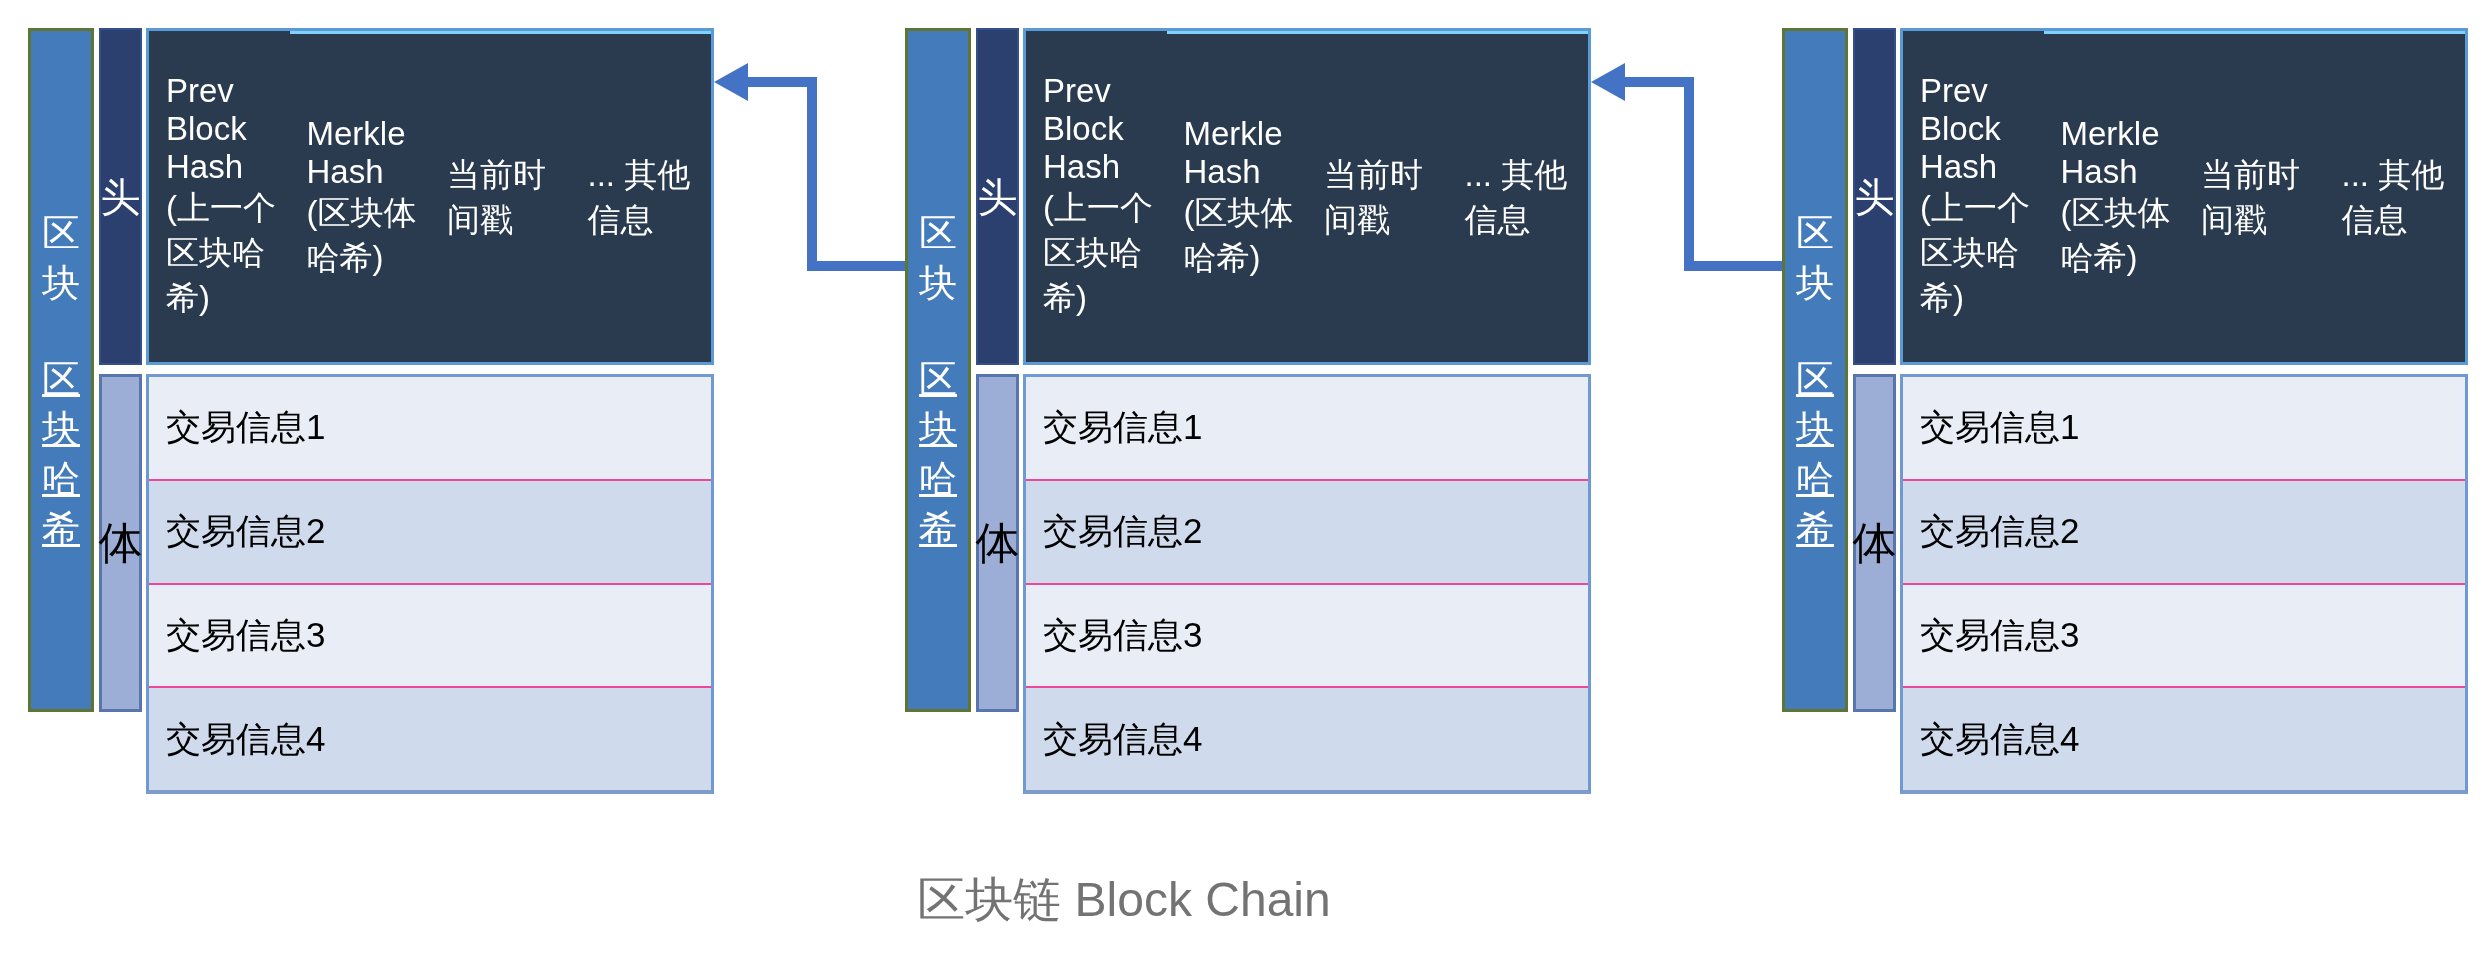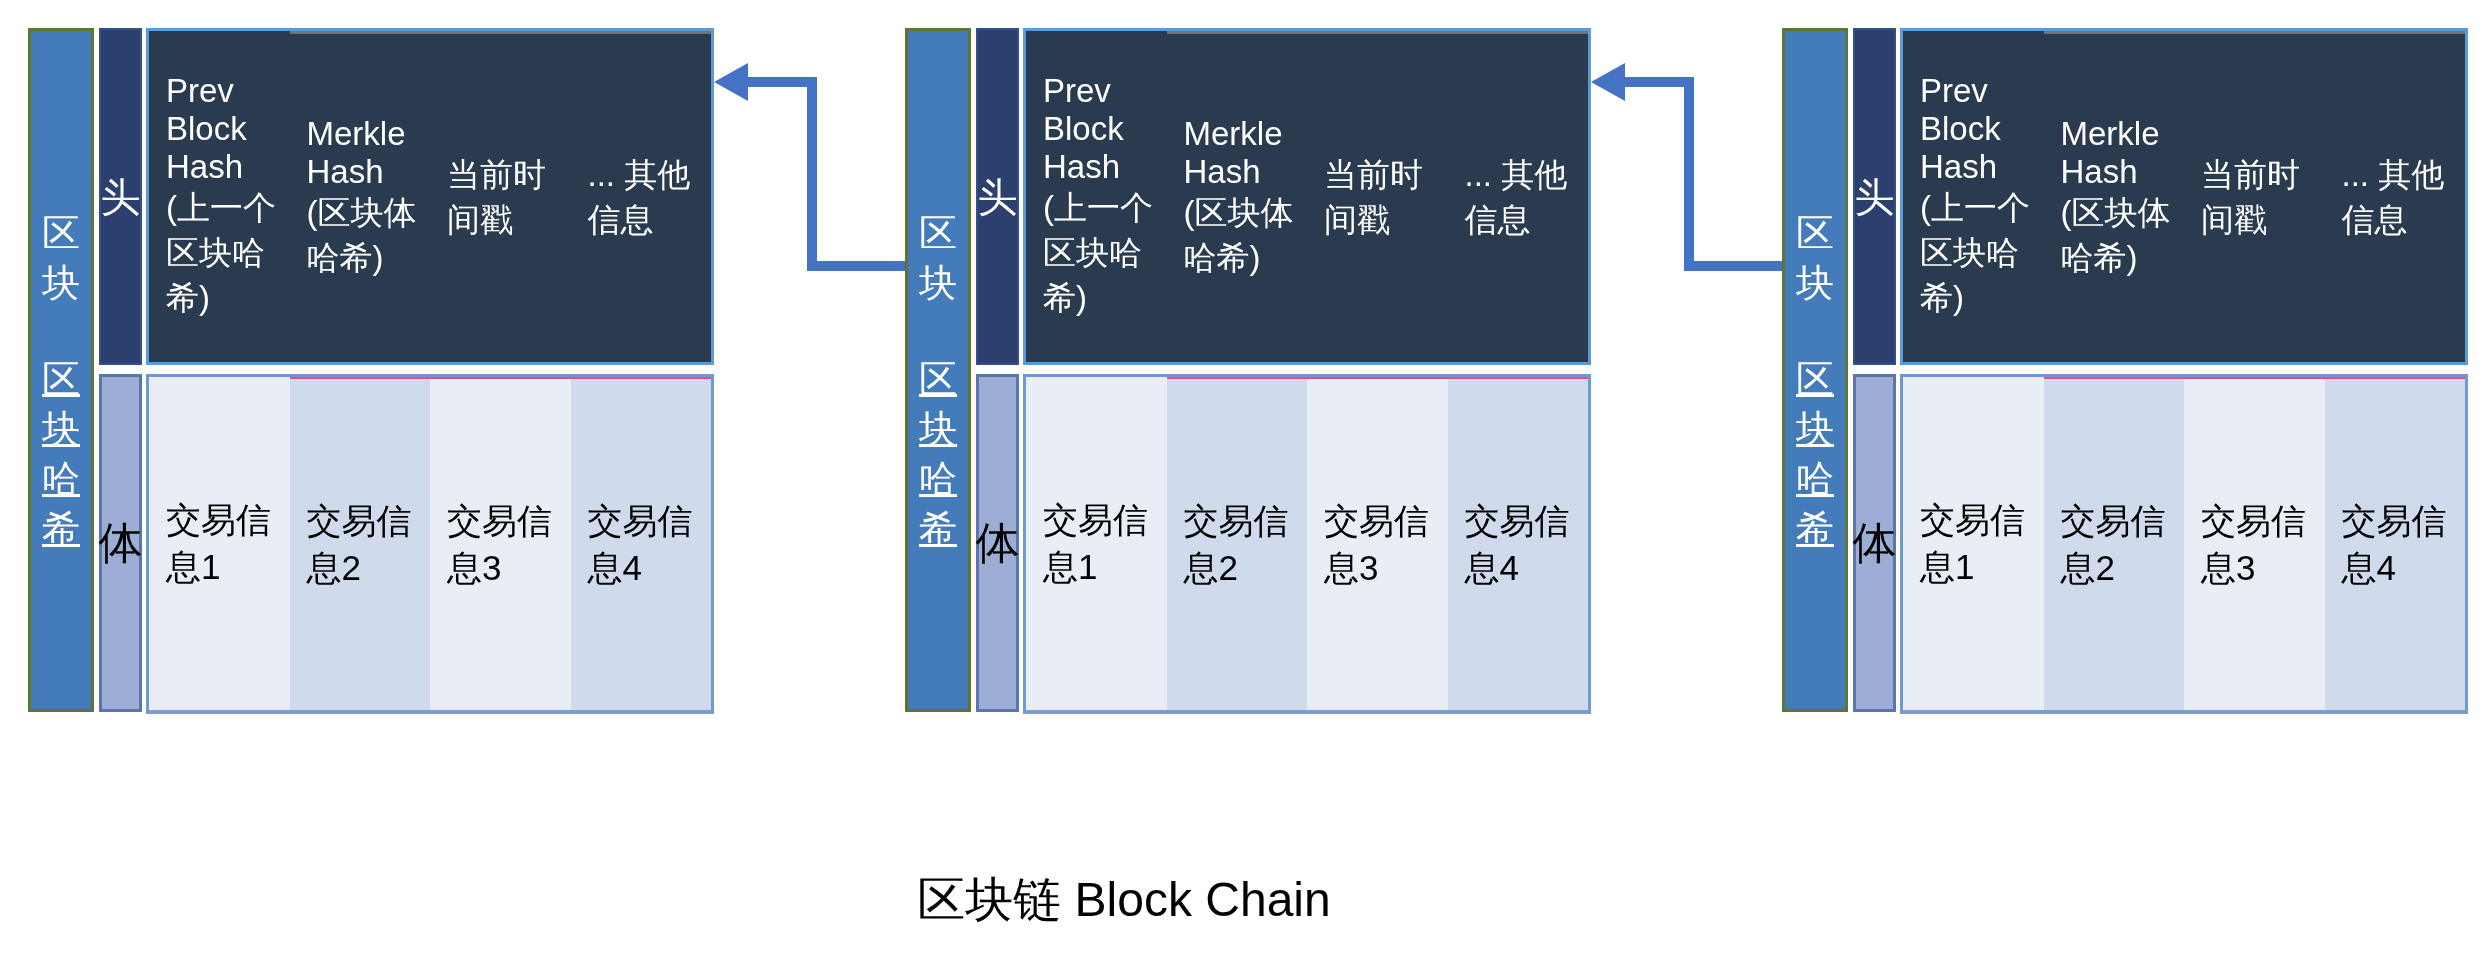--- a/index.html
+++ b/index.html
@@ -87,30 +87,30 @@
     background:#2B3B4F;
   }
   .hrow{
     flex:1;
     background:#2B3B4F;
     display:flex; align-items:center;
     padding-left:17px;
     color:#ffffff;
     font-size:33px;
   }
-  .hrow + .hrow{border-top:3px solid #737373;}
+  .hrow + .hrow{border-top:3px solid #7dd3fc;}
 
   
   .tbl-body{
     position:absolute;
     left:118px; top:346px;
-    width:568px; height:340px;
+    width:568px; height:420px;
     border:3px solid #6F9AD1;
     border-bottom:4px solid #7E9CCB;
-    display:flex; flex-direction:row;justify-content:flex-end;
+    display:flex; flex-direction:column;justify-content:flex-end;
   }
   .brow{
     flex:1;
     display:flex; align-items:center;
     padding-left:17px;
     color:#000000;
     font-size:35px;
   }
   .brow + .brow{border-top:2px solid #ec4899;}
   .brow-light{background:#E8EDF6;}
@@ -124,21 +124,21 @@
     pointer-events:none;
   }
 
   
   .title{
     position:absolute;
     left:1124px;
     top:872px;
     transform:translateX(-50%);
     white-space:nowrap;
-    color:#000000;
+    color:#737373;
     font-size:48px;
     line-height:56px;
   }
 </style>
 </head>
 <body>
 
 <div class="canvas">
 
   <div id="blocks-host">

